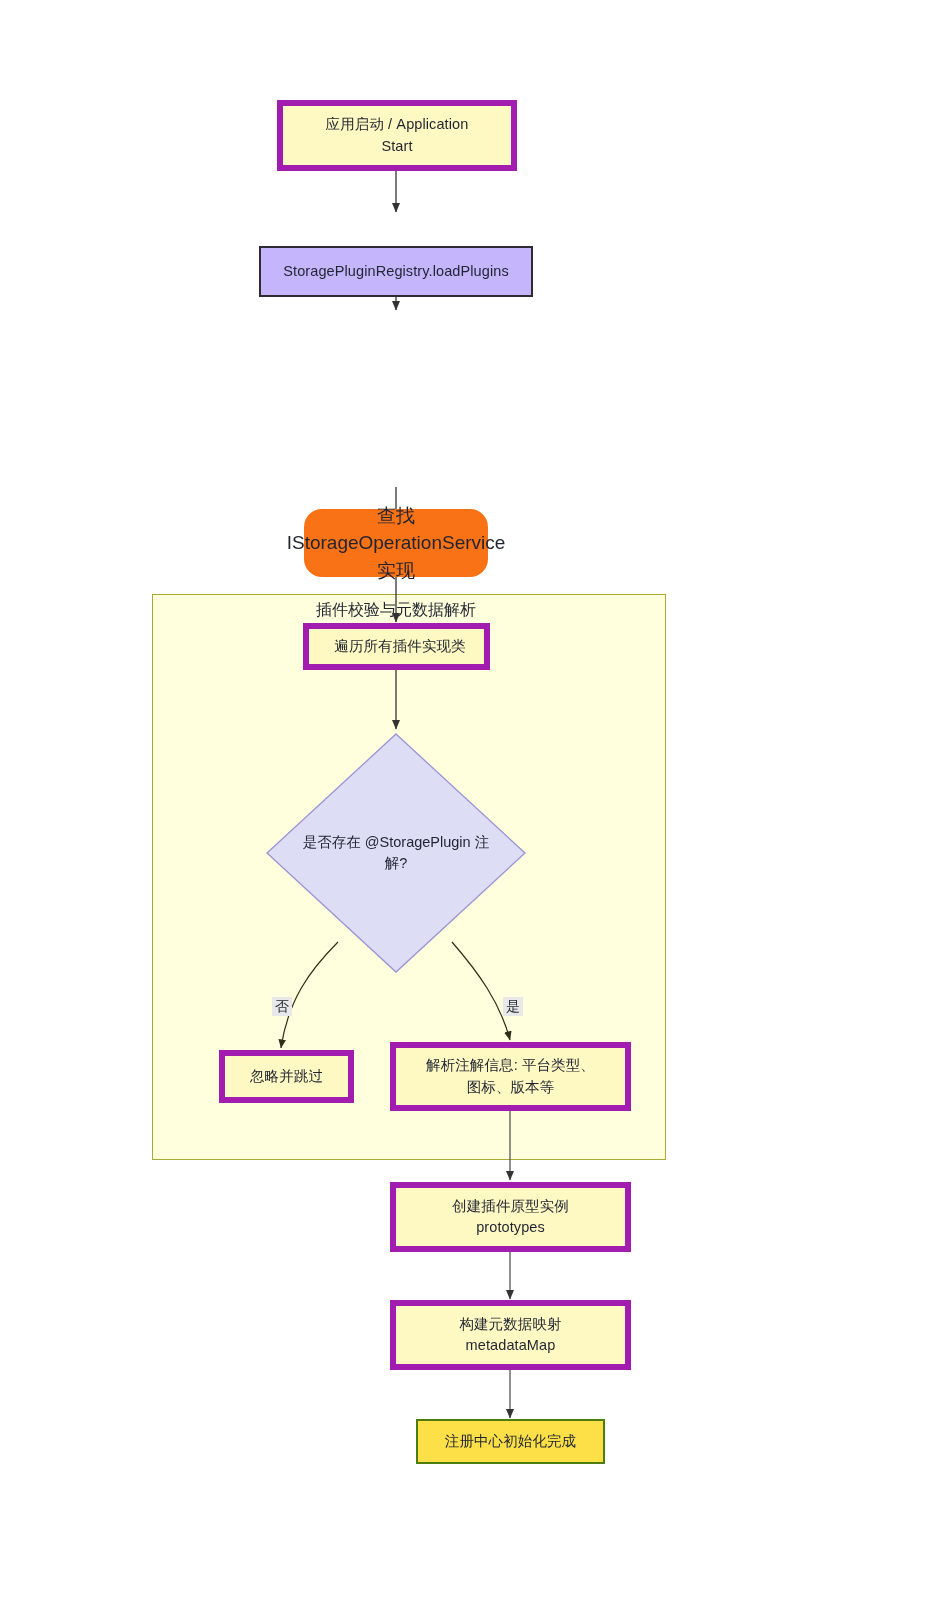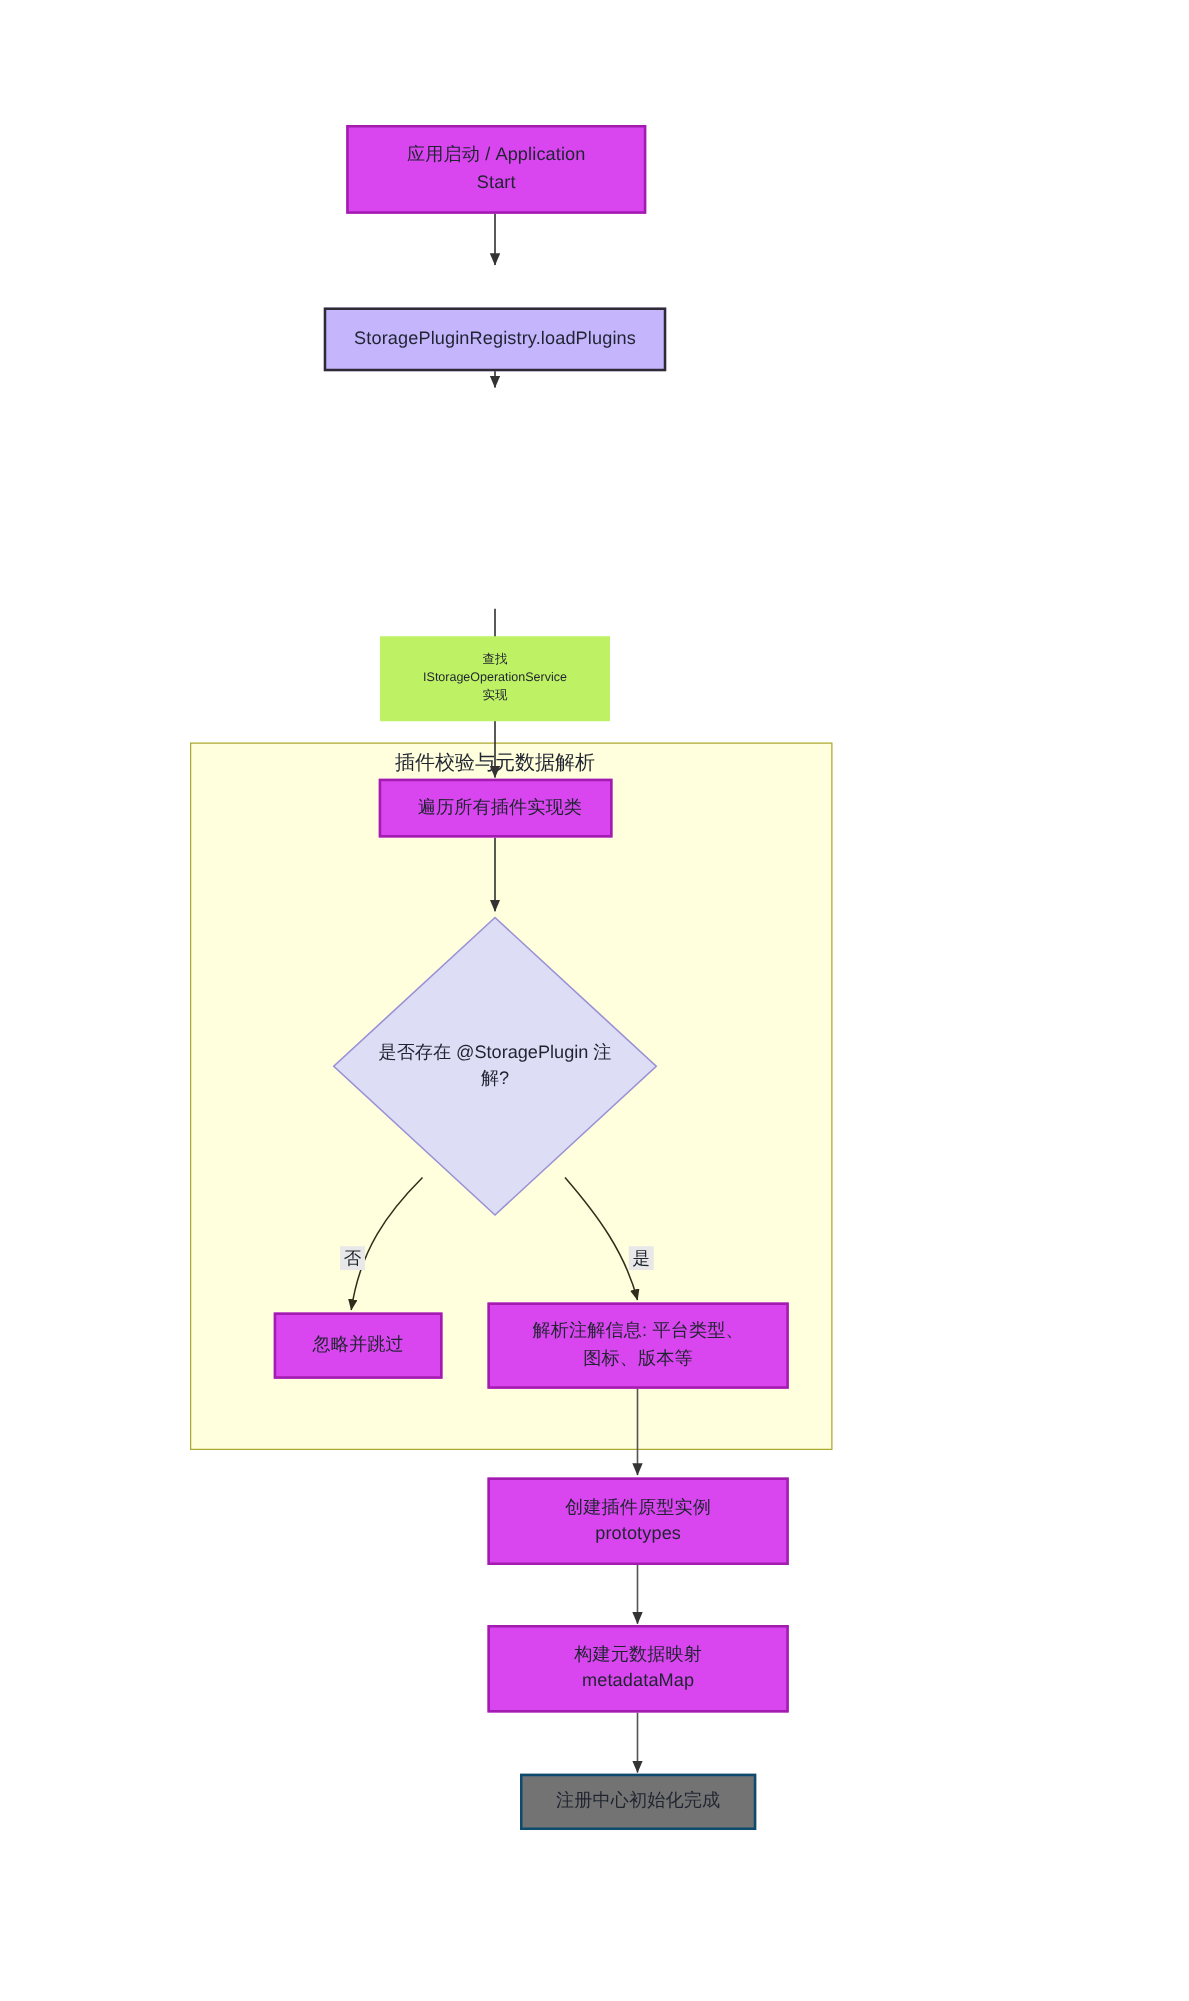--- a/index.html
+++ b/index.html
@@ -33,31 +33,31 @@
     justify-content: center;
     text-align: center;
     color: #1f2430;
     font-size: 14.5px;
     line-height: 1.45;
     letter-spacing: 0.1px;
     padding: 4px 10px;
     white-space: pre-line;
   }
   .node.rect {
-    background: #d946ef;
-    border: 2px solid #a21caf;
+    background: #fef9c3;
+    border: 6px solid #a21caf;
   }
   .node.highlight {
     background: #c4b5fd;
     border: 2px solid #2f2a33;
     margin-top: 28px;
   }
   .node.terminal {
-    background: #737373;
-    border: 2px solid #0c4a6e;
+    background: #fde047;
+    border: 2px solid #4d7c0f;
   }
   .diamond-wrap {
     position: absolute;
   }
   .diamond-shape {
     position: absolute;
     left: 0;
     top: 0;
   }
   .diamond-label {
@@ -82,31 +82,32 @@
   }
   .subgraph-title {
     position: absolute;
     text-align: center;
     color: #1f2430;
     font-size: 16px;
     white-space: nowrap;
   }
   .edge-label {
     position: absolute;
-    background: #bef264;
+    background: #f97316;
     color: #1f2430;
-    font-size: 10px;
+    font-size: 19px;
     line-height: 1.45;
     text-align: center;
     white-space: pre-line;
     padding: 3px 6px;
     box-sizing: border-box;
     display: flex;
     align-items: center;
     justify-content: center;
+    border-radius: 18px;
   }
   .branch-label {
     position: absolute;
     background: #e8e8e8;
     color: #1f2430;
     font-size: 14px;
     line-height: 1.2;
     text-align: center;
     padding: 1px 3px;
     box-sizing: border-box;

